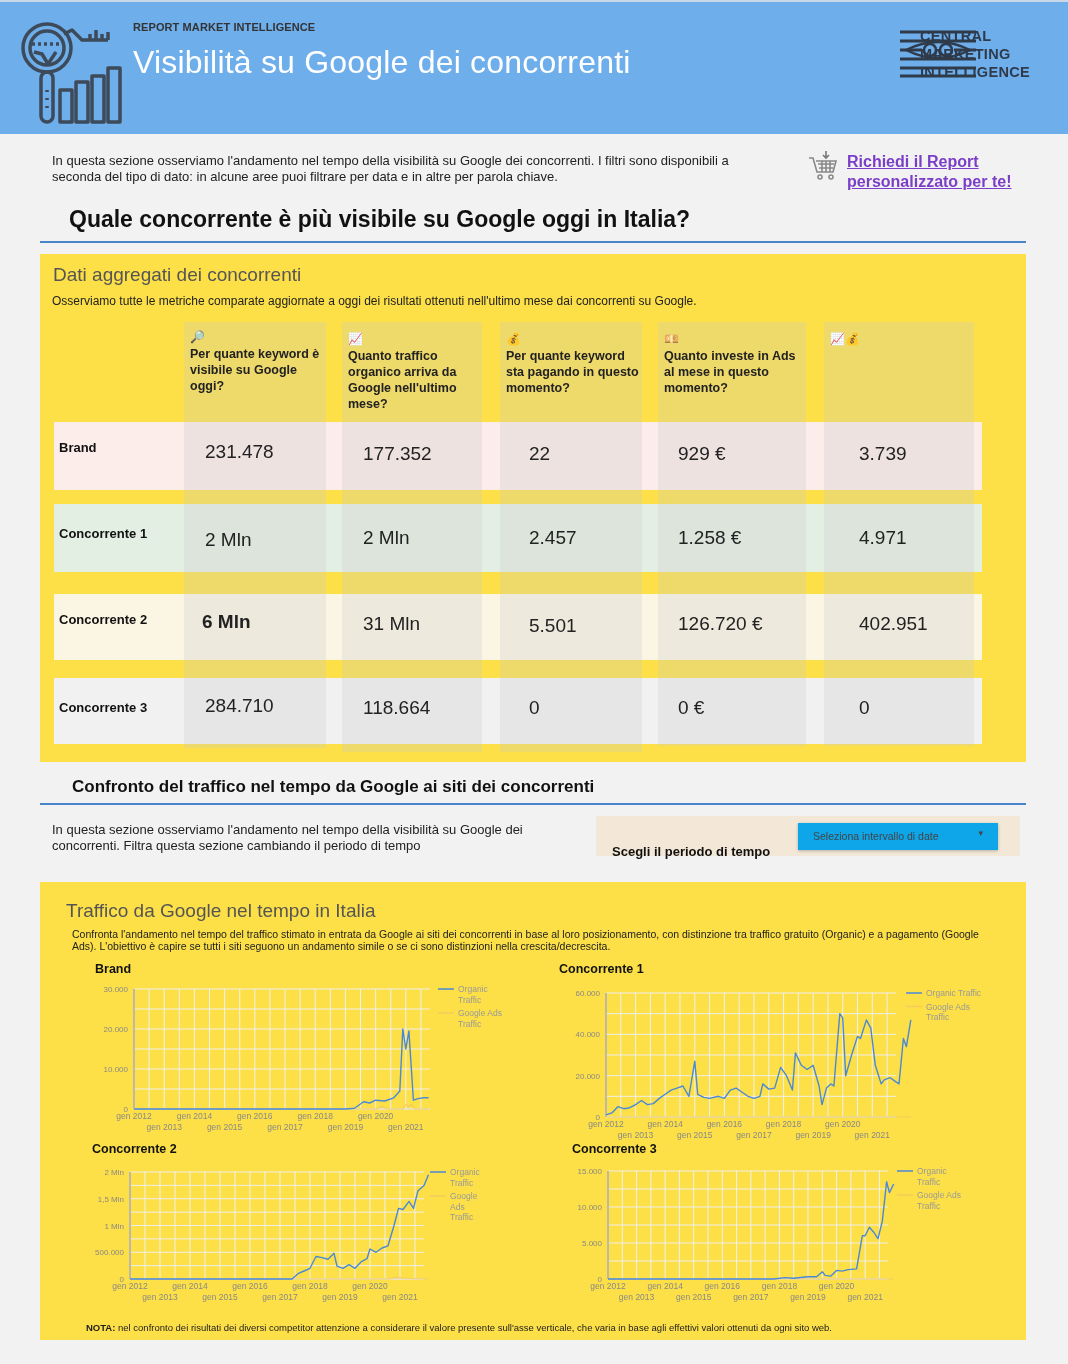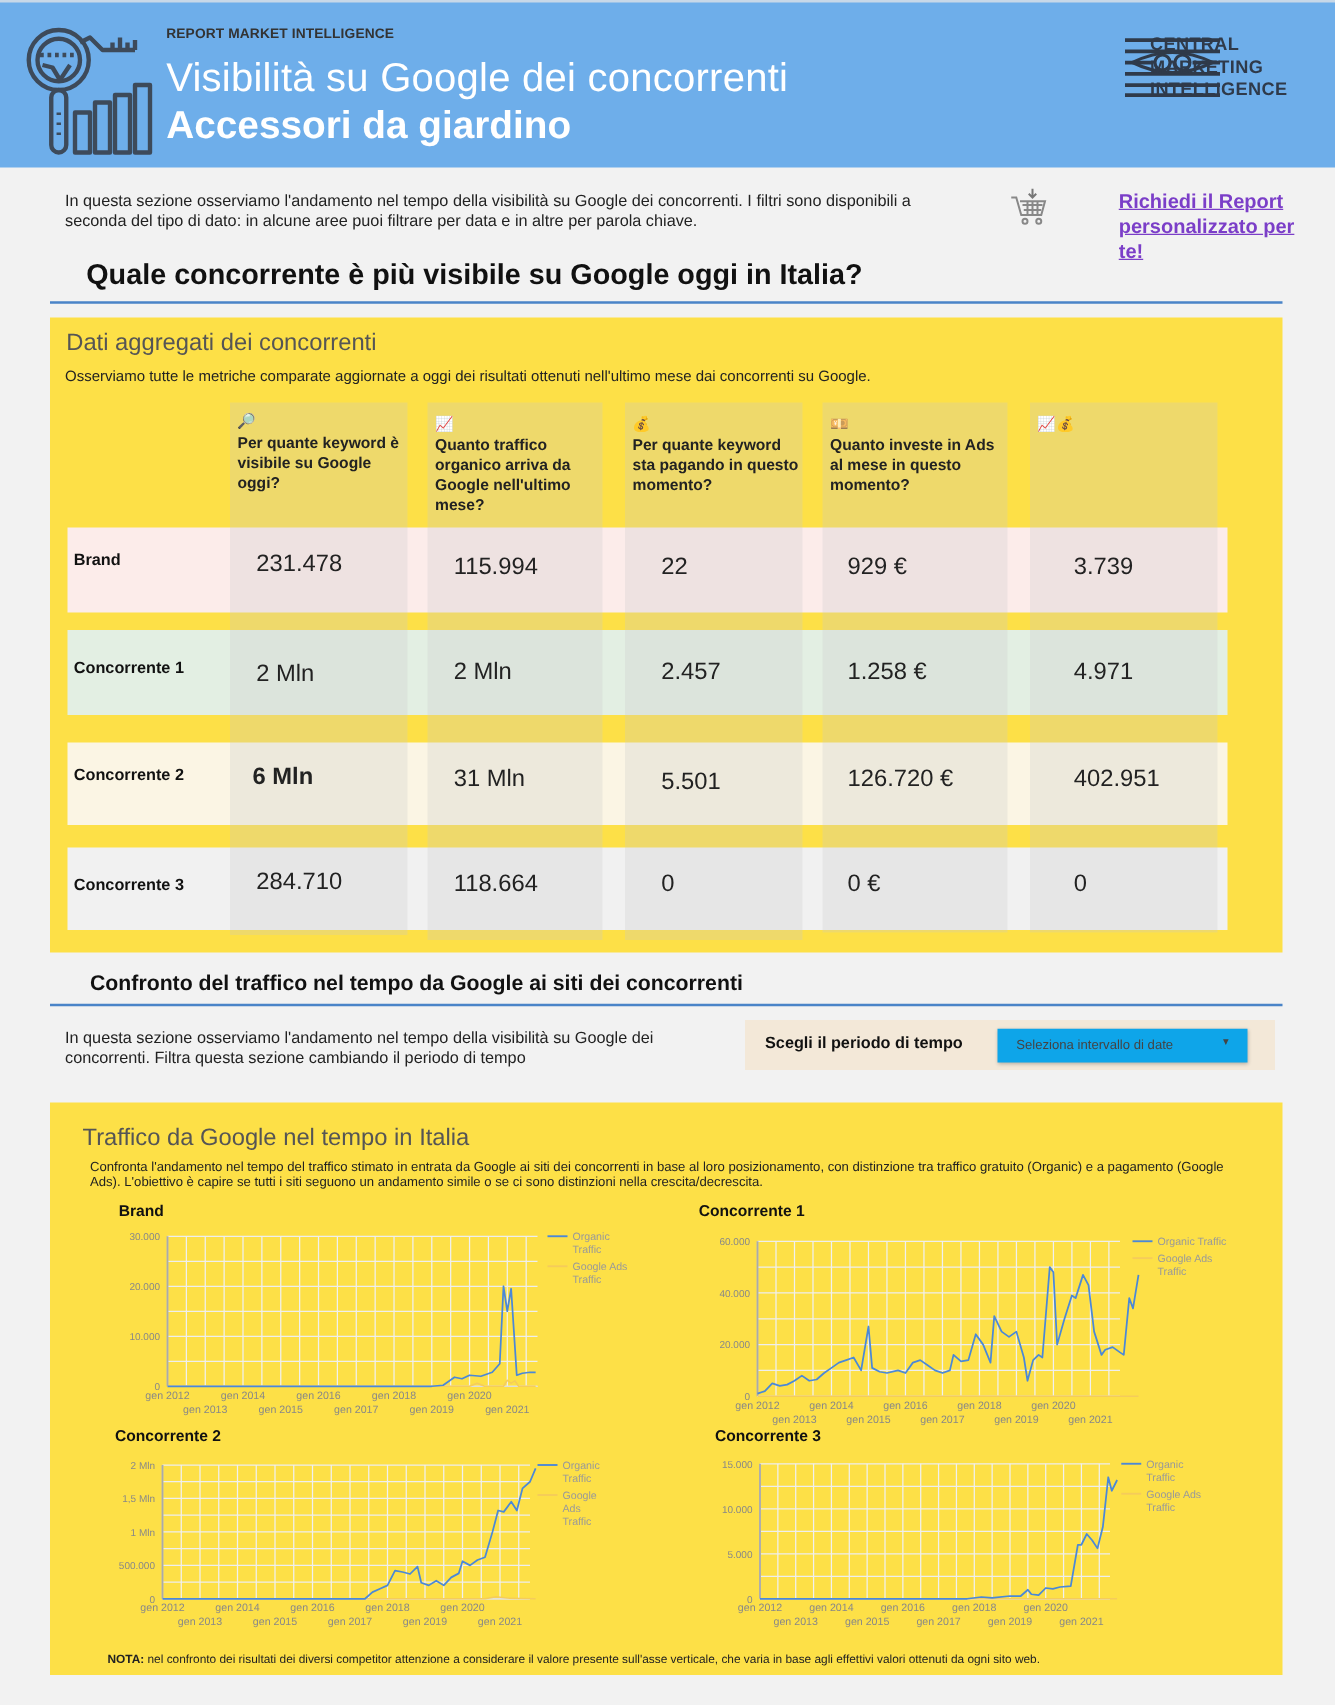--- a/index.html
+++ b/index.html
@@ -19,38 +19,38 @@
   .header-logo { position: absolute; left: 14px; top: 14px; width: 110px; height: 110px; }
   .header-kicker { position: absolute; left: 133px; top: 19px; font-size: 11px; font-weight: bold; color: #333; letter-spacing: 0.1px; }
   .header-title { position: absolute; left: 133px; top: 42px; font-size: 32px; color: #fff; font-weight: normal; letter-spacing: 0.2px; white-space: nowrap; }
   .header-subtitle { position: absolute; left: 133px; top: 80px; font-size: 31px; color: #fff; font-weight: bold; white-space: nowrap; }
   .brand-logo { position: absolute; left: 838px; top: 26px; width: 200px; height: 52px; }
   .brand-text { position: absolute; left: 920px; top: 25px; font-size: 14.5px; line-height: 18px; color: #2f3a4a; font-weight: bold; letter-spacing: 0.3px; }
 
   .intro { position: absolute; left: 52px; top: 153px; width: 720px; font-size: 13px; line-height: 16px; color: #222; }
   .cta { position: absolute; left: 808px; top: 150px; width: 240px; height: 46px; }
   .cta-icon { position: absolute; left: 0; top: 0; width: 32px; height: 32px; }
-  .cta-link { position: absolute; left: 39px; top: 2px; font-size: 16px; line-height: 20px; font-weight: bold; color: #7b3ec8; text-decoration: underline; margin-left: 48px; }
+  .cta-link { position: absolute; left: 39px; top: 2px; font-size: 16px; line-height: 20px; font-weight: bold; color: #7b3ec8; text-decoration: underline; }
 
   .section-title { position: absolute; left: 46px; font-size: 23px; font-weight: bold; color: #111; white-space: nowrap; }
   .section-rule { position: absolute; left: 40px; width: 986px; height: 2px; background: #4a84c8; }
 
   .panel { position: absolute; background: #fde047; }
   .panel-title { position: absolute; font-size: 19px; color: #555; font-weight: normal; white-space: nowrap; }
   .panel-desc { position: absolute; font-size: 12px; color: #222; line-height: 13px; }
 
   .col-bg { position: absolute; background: rgba(200,200,200,0.28); }
   .row-bg { position: absolute; }
   .col-head { position: absolute; font-size: 12.5px; font-weight: bold; line-height: 16px; color: #222; }
   .col-head .emoji { display: block; font-size: 12px; line-height: 14px; height: 16px; }
   .row-label { position: absolute; font-size: 13px; font-weight: bold; color: #111; }
   .cell { position: absolute; font-size: 19px; color: #222; white-space: nowrap; }
 
   .filter-box { position: absolute; left: 596px; top: 816px; width: 424px; height: 40px; background: #f3e8d8; }
-  .filter-label { position: absolute; left: 16px; top: 10px; font-size: 13px; font-weight: bold; color: #111; }
+  .filter-label { position: absolute; left: 16px; top: 28px; font-size: 13px; font-weight: bold; color: #111; }
   .filter-select { position: absolute; left: 202px; top: 7px; width: 200px; height: 27px; background: #0ea5e9; box-shadow: 0 1px 3px rgba(0,0,0,0.25); font-size: 10.5px; color: #444; padding: 7px 0 0 15px; cursor: pointer; }
   .filter-caret { position: absolute; right: 15px; top: 5px; font-size: 9px; color: #444; }
   .section2-desc { position: absolute; left: 52px; top: 822px; width: 540px; font-size: 13px; line-height: 16px; color: #222; }
 
   .chart { position: absolute; }
   .chart-title { position: absolute; font-size: 12.5px; font-weight: bold; color: #111; white-space: nowrap; }
   .chart svg { position: absolute; left: 0; top: 0; overflow: visible; }
   .ytick { font-size: 8px; fill: #888; font-family: "Liberation Sans", sans-serif; }
   .xtick { font-size: 8.5px; fill: #888; font-family: "Liberation Sans", sans-serif; }
   .legend-text { font-size: 8.5px; fill: #999; font-family: "Liberation Sans", sans-serif; }
@@ -73,21 +73,20 @@
       <path d="M76 24 v-6 M82 24 v-10 M88 24 v-6 M94 24 v-8"></path>
       <rect x="27" y="56" width="12" height="50" rx="6"></rect>
       <path d="M33 74 v2 M33 82 v2 M33 90 v2"></path>
       <rect x="46" y="74" width="12" height="32"></rect>
       <rect x="62" y="66" width="12" height="40"></rect>
       <rect x="78" y="60" width="12" height="46"></rect>
       <rect x="94" y="52" width="12" height="54"></rect>
     </svg>
     <div class="header-kicker">REPORT MARKET INTELLIGENCE</div>
     <div class="header-title">Visibilità su Google dei concorrenti</div>
-    <div class="header-subtitle">Accessori da giardino</div>
     <svg class="brand-logo" viewBox="0 0 80 52">
       <g stroke="#2f3a4a" stroke-width="3">
         <line x1="2" y1="4" x2="78" y2="4"></line>
         <line x1="2" y1="13" x2="78" y2="13"></line>
         <line x1="2" y1="22" x2="24" y2="22"></line>
           <line x1="56" y1="22" x2="78" y2="22"></line>
         <line x1="2" y1="31" x2="78" y2="31"></line>
         <line x1="2" y1="40" x2="78" y2="40"></line>
         <line x1="2" y1="48" x2="78" y2="48"></line>
       </g>
@@ -155,21 +154,21 @@
     <div class="col-head" style="left:790px; top:78px; width:140px;">
       <span class="emoji">📈💰</span>
     </div>
 
     <div class="row-label" style="left:19px; top:186px;">Brand</div>
     <div class="row-label" style="left:19px; top:272px;">Concorrente 1</div>
     <div class="row-label" style="left:19px; top:358px;">Concorrente 2</div>
     <div class="row-label" style="left:19px; top:446px;">Concorrente 3</div>
 
     <div class="cell" style="left:165px; top:187px;">231.478</div>
-    <div class="cell" style="left:323px; top:189px;">115.994</div>
+    <div class="cell" style="left:323px; top:189px;">177.352</div>
     <div class="cell" style="left:489px; top:189px;">22</div>
     <div class="cell" style="left:638px; top:189px;">929 €</div>
     <div class="cell" style="left:819px; top:189px;">3.739</div>
 
     <div class="cell" style="left:165px; top:275px;">2 Mln</div>
     <div class="cell" style="left:323px; top:273px;">2 Mln</div>
     <div class="cell" style="left:489px; top:273px;">2.457</div>
     <div class="cell" style="left:638px; top:273px;">1.258 €</div>
     <div class="cell" style="left:819px; top:273px;">4.971</div>
 

